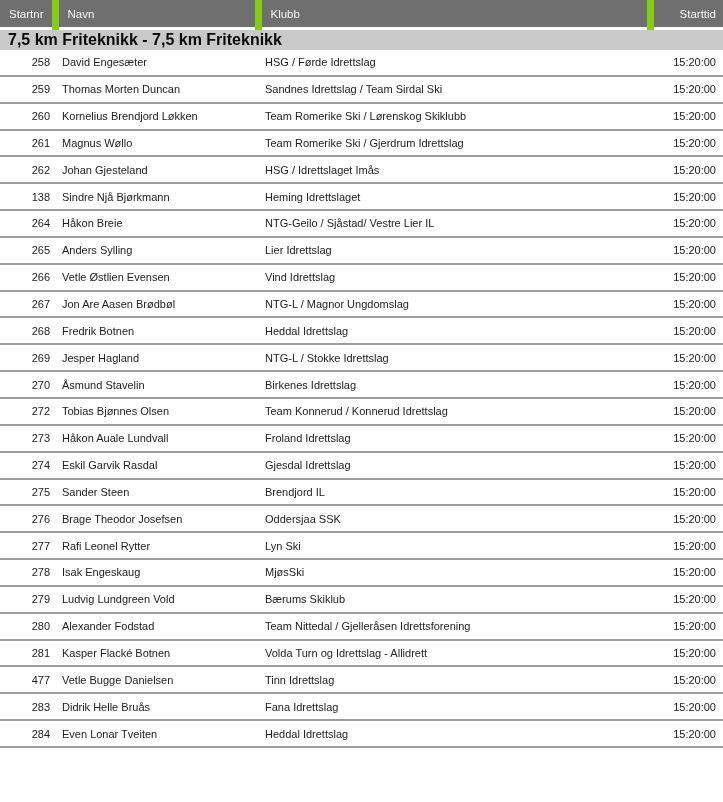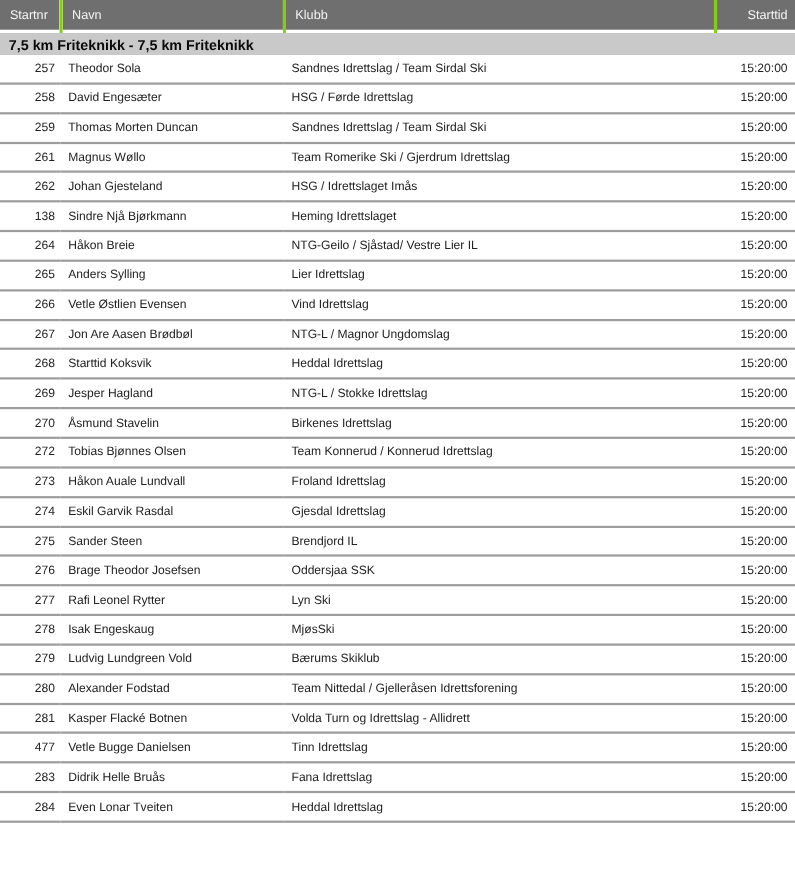--- a/index.html
+++ b/index.html
@@ -23,26 +23,26 @@
   col.c-klubb{width:392px;}
   col.c-starttid{width:73px;}
   thead th{
     background:var(--header-bg);
     color:var(--header-text);
     font-size:11.5px;font-weight:normal;
     text-align:left;vertical-align:middle;
     height:27px;padding:0 6px 0 9px;
     white-space:nowrap;overflow:hidden;
   }
-  thead th.sep{border-right:3px solid #84cc16;}
+  thead th.sep{border-right:7px solid #84cc16;}
   thead th.num{text-align:right;padding-right:7px;margin-left:24px;}
   tr.section-row td{
     background:var(--section-bg);
     color:var(--section-text);
-    font-size:13px;font-weight:bold;
+    font-size:16px;font-weight:bold;
     height:18px;padding:1px 8px;
     border-top:3px solid #ffffff;border-bottom:0;
     white-space:nowrap;overflow:hidden;
   }
   tbody.rows td{
     color:var(--row-text);
     font-size:11px;
     height:24.85px;padding:0 6px;
     border-bottom:2px solid var(--row-divider);
     vertical-align:middle;
@@ -70,41 +70,41 @@
       <th class="sep">Klubb</th>
       <th class="num">Starttid</th>
     </tr>
   </thead>
   <tbody>
     <tr class="section-row">
       <td colspan="4">7,5 km Friteknikk - 7,5 km Friteknikk</td>
     </tr>
   </tbody>
   <tbody class="rows" id="rows-body">
-  <tr>
-    <td class="startnr">257</td>
-    <td class="navn">Theodor Sola</td>
-    <td class="klubb">Sandnes Idrettslag / Team Sirdal Ski</td>
-    <td class="starttid">15:20:00</td>
-  </tr>
 
   <tr>
     <td class="startnr">258</td>
     <td class="navn">David Engesæter</td>
     <td class="klubb">HSG / Førde Idrettslag</td>
     <td class="starttid">15:20:00</td>
   </tr>
 
   <tr>
     <td class="startnr">259</td>
     <td class="navn">Thomas Morten Duncan</td>
     <td class="klubb">Sandnes Idrettslag / Team Sirdal Ski</td>
     <td class="starttid">15:20:00</td>
   </tr>
 
+  <tr>
+    <td class="startnr">260</td>
+    <td class="navn">Kornelius Brendjord Løkken</td>
+    <td class="klubb">Team Romerike Ski / Lørenskog Skiklubb</td>
+    <td class="starttid">15:20:00</td>
+  </tr>
 
   <tr>
     <td class="startnr">261</td>
     <td class="navn">Magnus Wøllo</td>
     <td class="klubb">Team Romerike Ski / Gjerdrum Idrettslag</td>
     <td class="starttid">15:20:00</td>
   </tr>
 
   <tr>
     <td class="startnr">262</td>
@@ -143,21 +143,21 @@
 
   <tr>
     <td class="startnr">267</td>
     <td class="navn">Jon Are Aasen Brødbøl</td>
     <td class="klubb">NTG-L / Magnor Ungdomslag</td>
     <td class="starttid">15:20:00</td>
   </tr>
 
   <tr>
     <td class="startnr">268</td>
-    <td class="navn">Starttid Koksvik</td>
+    <td class="navn">Fredrik Botnen</td>
     <td class="klubb">Heddal Idrettslag</td>
     <td class="starttid">15:20:00</td>
   </tr>
 
   <tr>
     <td class="startnr">269</td>
     <td class="navn">Jesper Hagland</td>
     <td class="klubb">NTG-L / Stokke Idrettslag</td>
     <td class="starttid">15:20:00</td>
   </tr>

